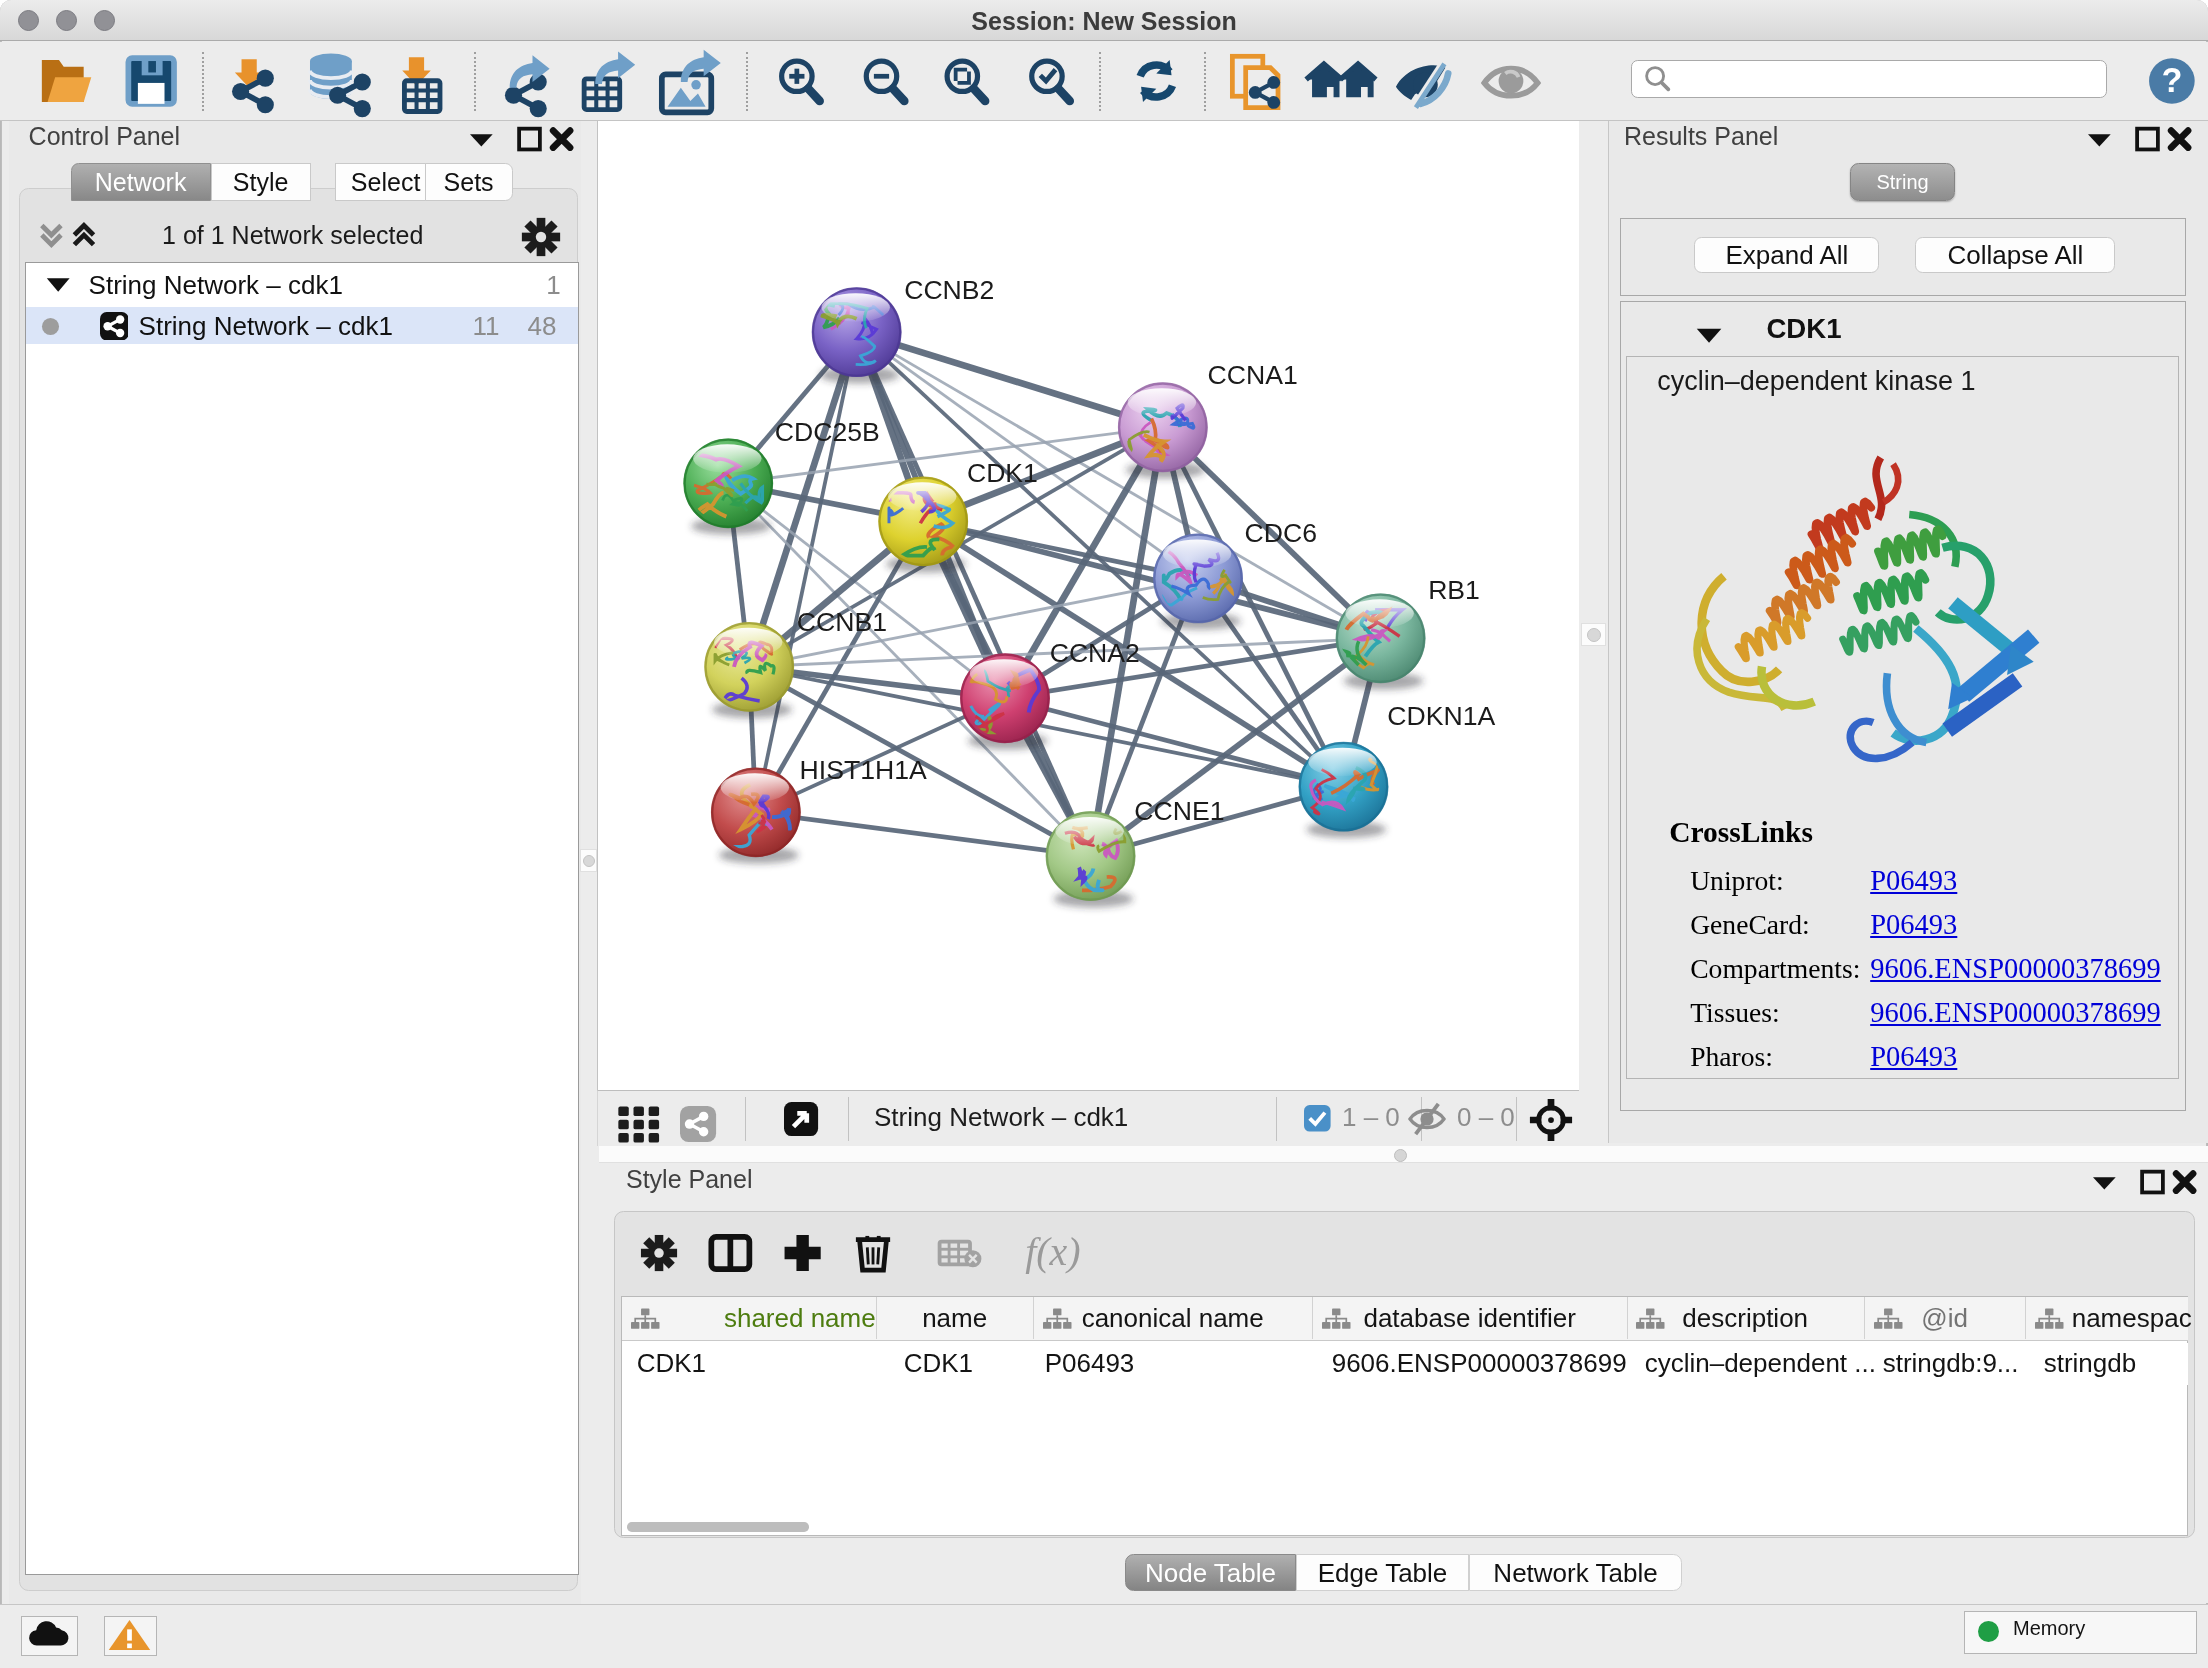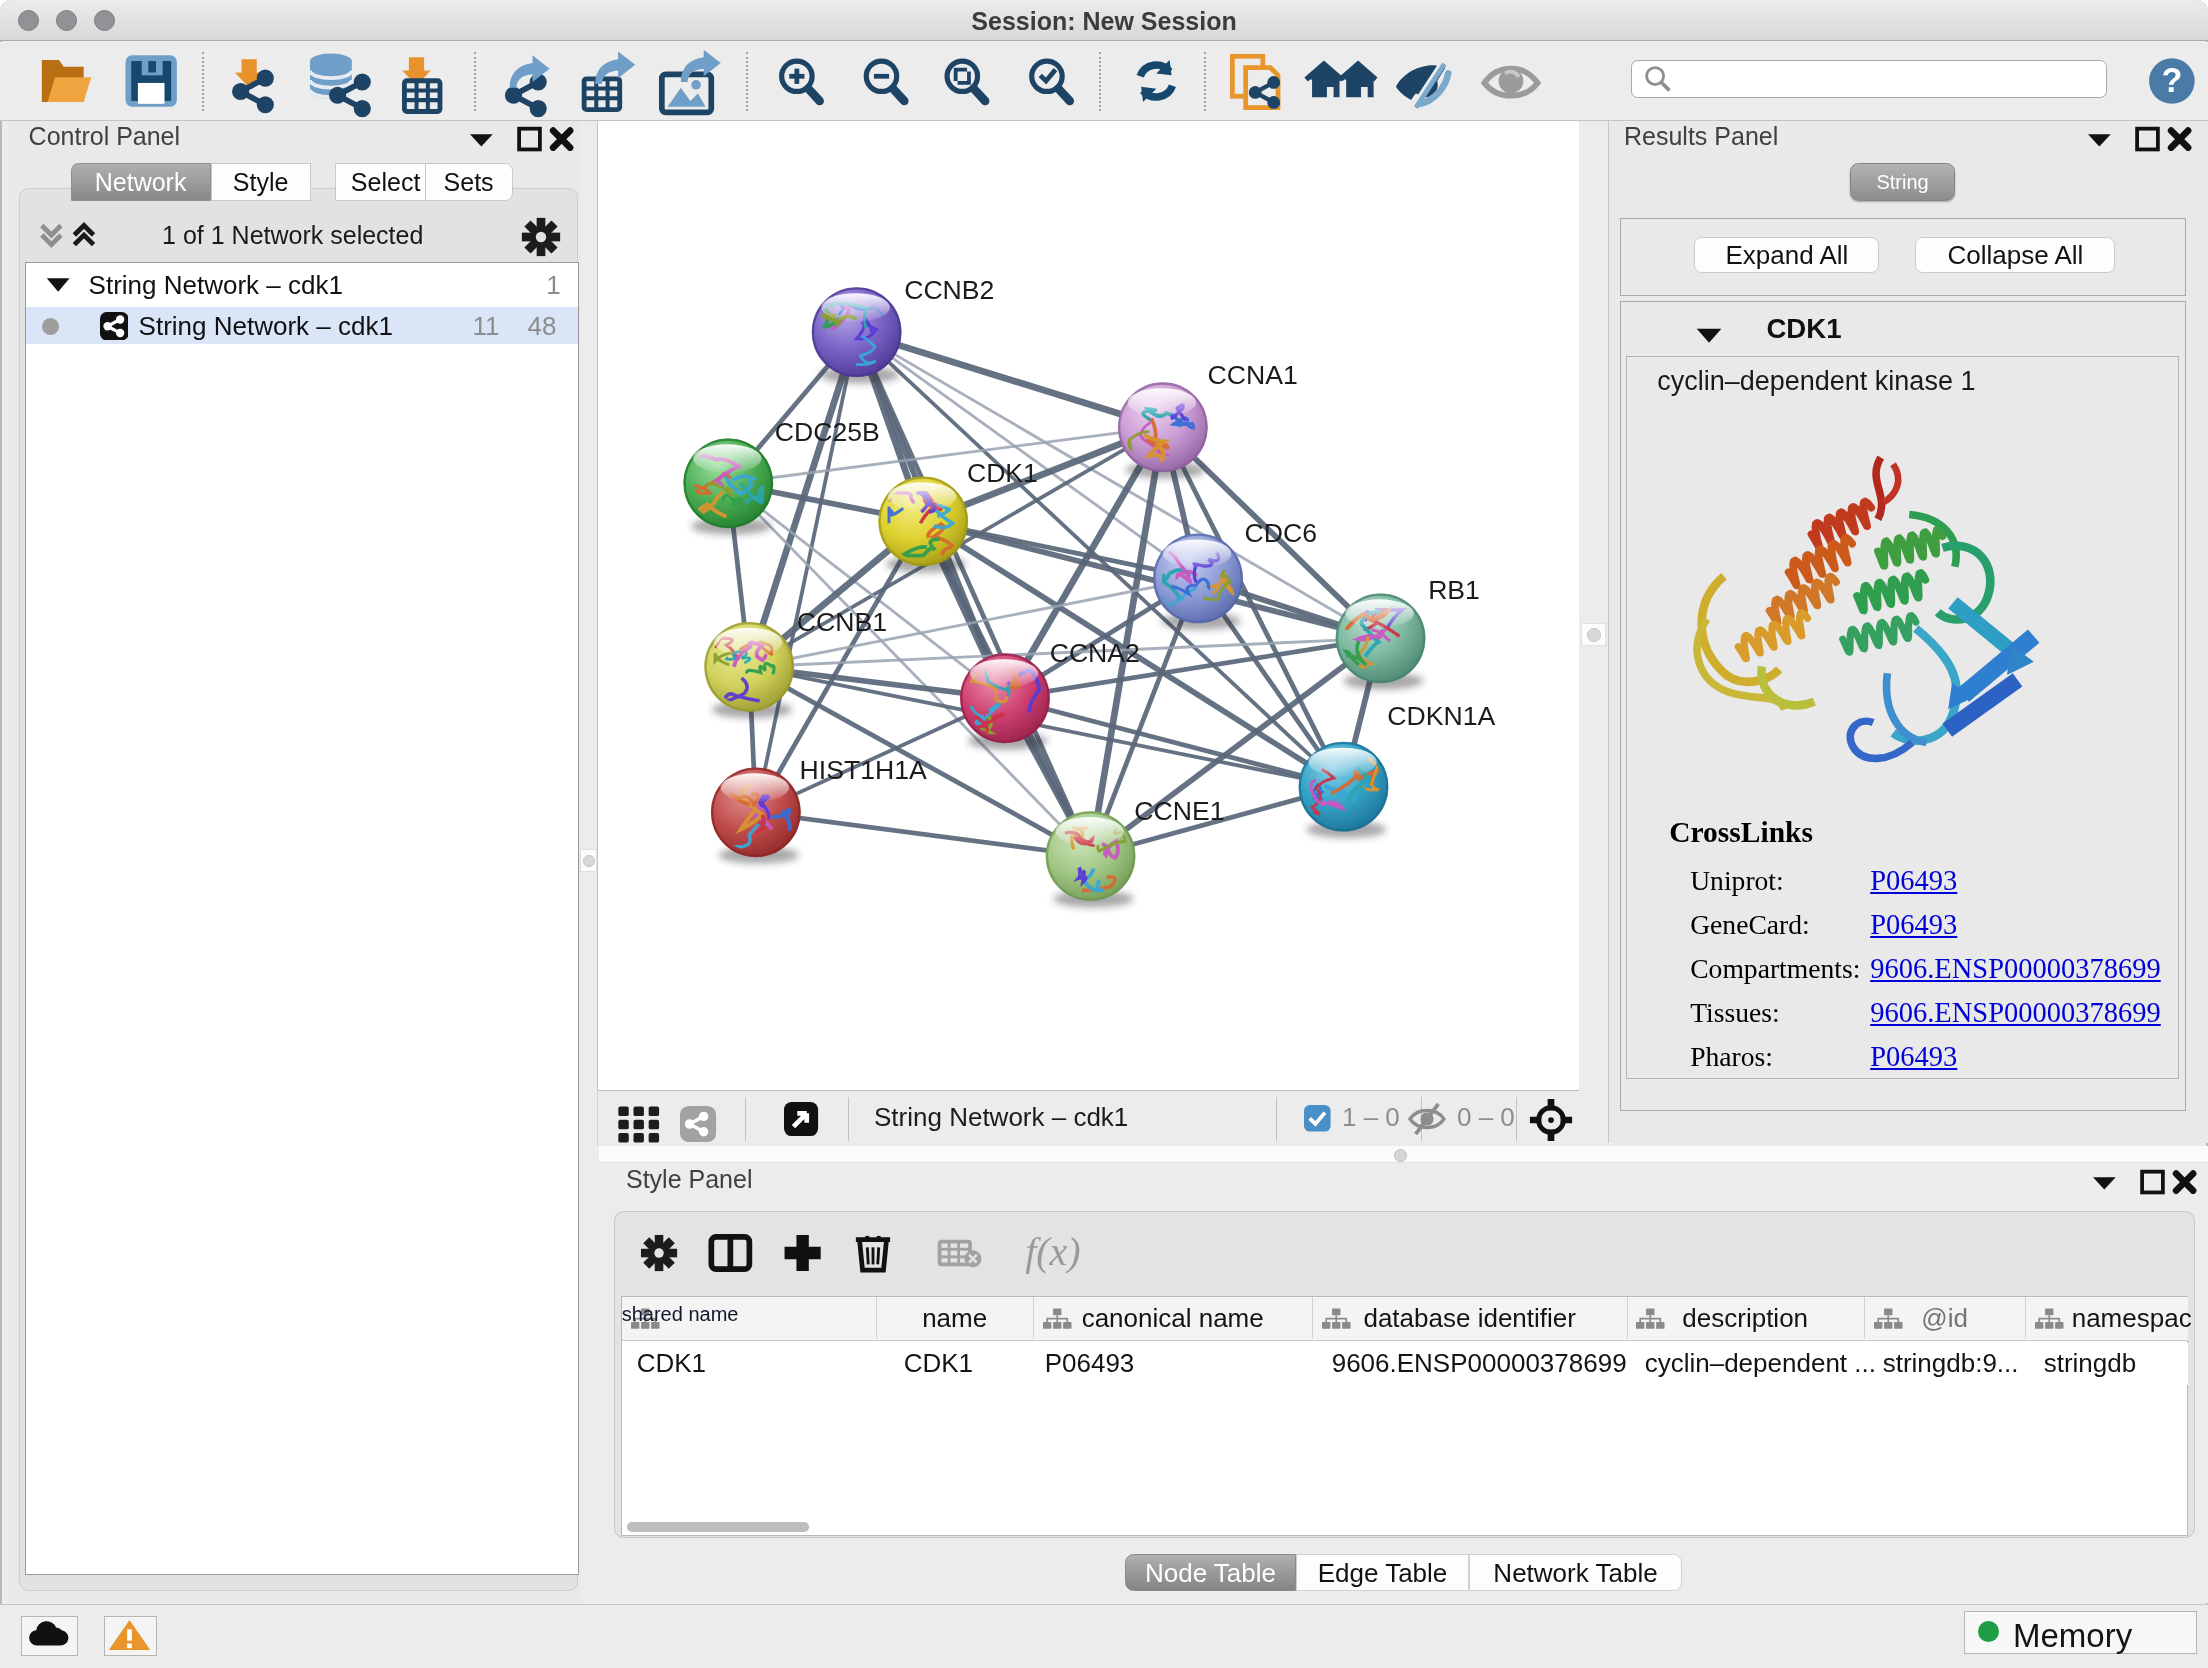--- a/index.html
+++ b/index.html
@@ -749,21 +749,21 @@
             <div style="position:absolute;left:0px;top:0;width:255px;height:42px;border-right:1.9px solid #d2d2d2;">
 <svg width="28.5" height="23" style="position:absolute;left:9.5px;top:10.5px;" viewBox="0 0 34 26">
  <g fill="#8a8a8a">
                   <rect x="12" y="0" width="10" height="8" rx="1"></rect>
                   <rect x="0" y="16" width="10" height="8" rx="1"></rect>
                   <rect x="12" y="16" width="10" height="8" rx="1"></rect>
                   <rect x="24" y="16" width="10" height="8" rx="1"></rect>
                 </g>
  <path d="M 17 8 L 17 12 M 5 16 L 5 12 L 29 12 L 29 16 M 17 12 L 17 16" stroke="#8a8a8a" stroke-width="2" fill="none"></path>
 </svg>
-<div style="position:absolute;left:0;top:5.7px;width:100%;text-align:left;font-size:20px;color:#0f172a;">shared name</div>
+<div style="position:absolute;left:0;top:5.7px;width:100%;text-align:right;font-size:26px;color:#4d7c0f;">shared name</div>
 </div>
 <div style="position:absolute;left:255px;top:0;width:157px;height:42px;border-right:1.9px solid #d2d2d2;">
 <div style="position:absolute;left:0;top:5.7px;width:100%;text-align:center;font-size:26px;color:#141414;">name</div>
 </div>
 <div style="position:absolute;left:412px;top:0;width:279px;height:42px;border-right:1.9px solid #d2d2d2;">
 <svg width="28.5" height="23" style="position:absolute;left:9.5px;top:10.5px;" viewBox="0 0 34 26">
  <g fill="#8a8a8a">
                   <rect x="12" y="0" width="10" height="8" rx="1"></rect>
                   <rect x="0" y="16" width="10" height="8" rx="1"></rect>
                   <rect x="12" y="16" width="10" height="8" rx="1"></rect>
@@ -854,17 +854,17 @@
   </div>
   <div class="sbtn" style="left:104px;top:11.4px;width:53px;height:40px;">
     <svg width="49" height="36" viewBox="0 0 52 38">
       <path d="M 26 3 L 48 35 L 4 35 Z" fill="#e8952c"></path>
       <rect x="23.5" y="13" width="5" height="12" fill="#fff"></rect>
       <rect x="23.5" y="28" width="5" height="5" fill="#fff"></rect>
     </svg>
   </div>
   <div class="sbtn" style="left:1964px;top:5.7px;width:233px;height:43px;background:#f7f7f7;">
     <div style="position:absolute;left:13.3px;top:9.5px;width:21px;height:21px;border-radius:50%;background:#1f9e45;"></div>
-    <div style="position:absolute;left:48px;top:5.7px;font-size:33px;color:#141414;">Memory</div>
+    <div style="position:absolute;left:48px;top:5.7px;font-size:20px;color:#141414;">Memory</div>
   </div>
 </div>
 </div>
 
 
 </body></html>

